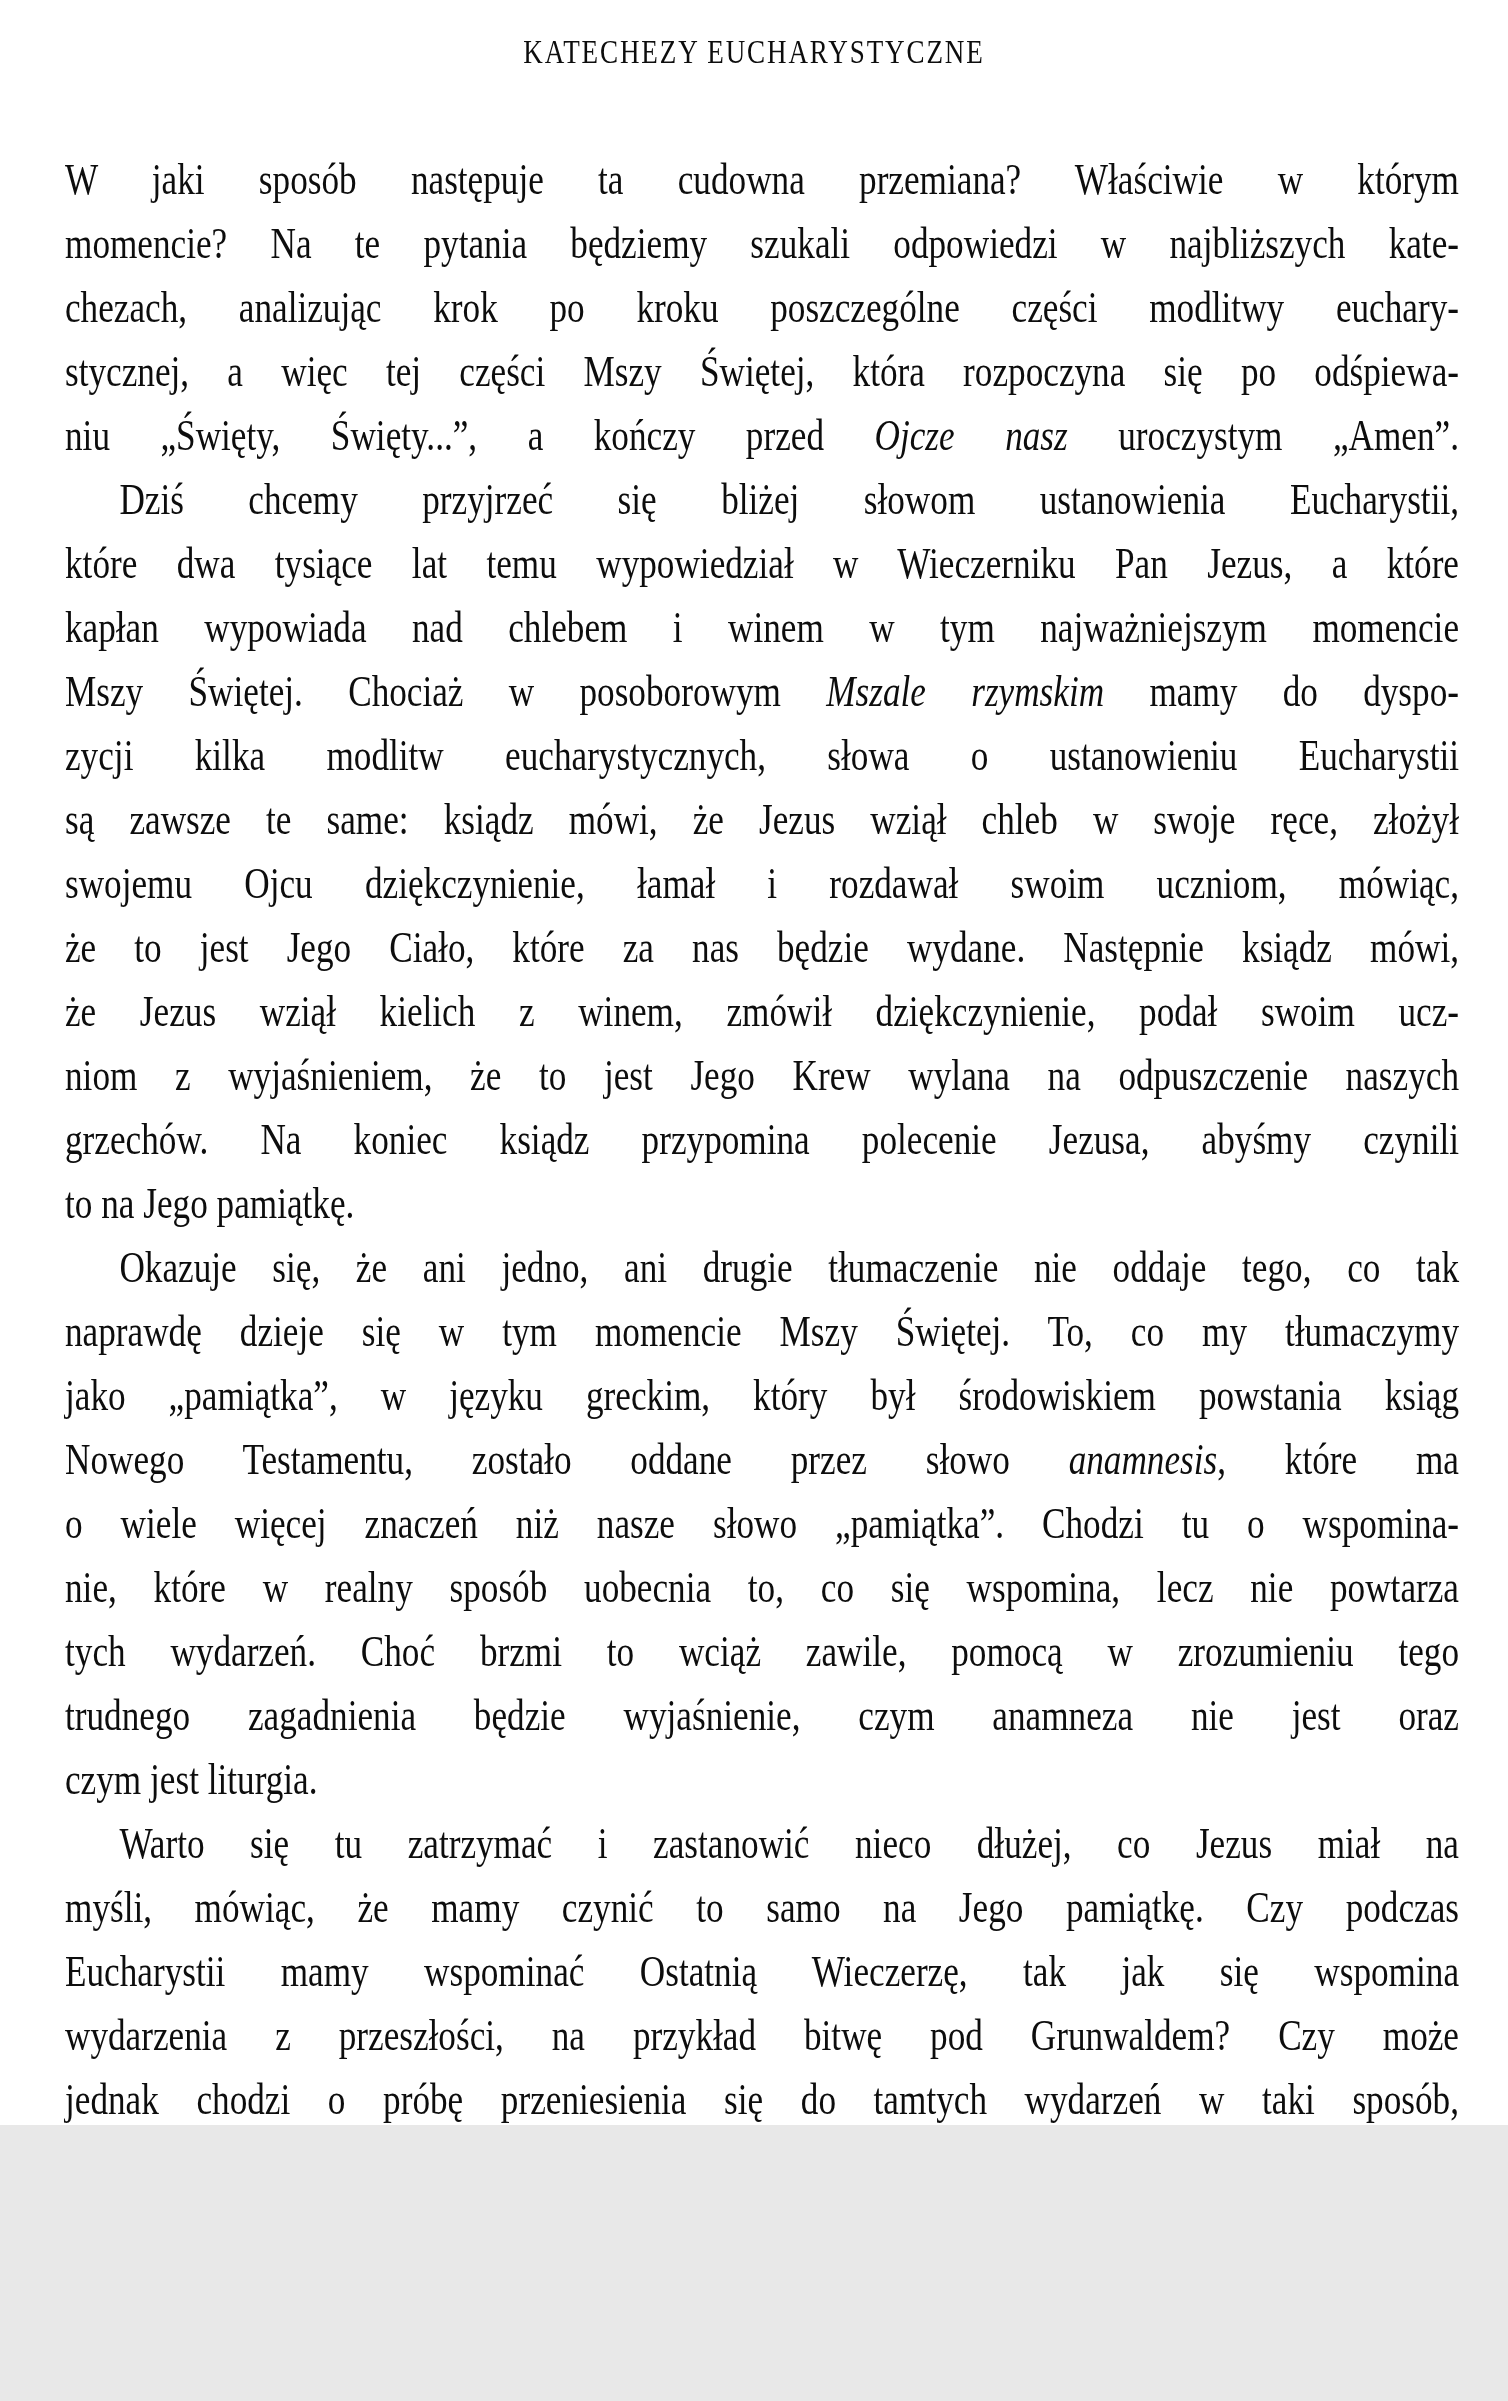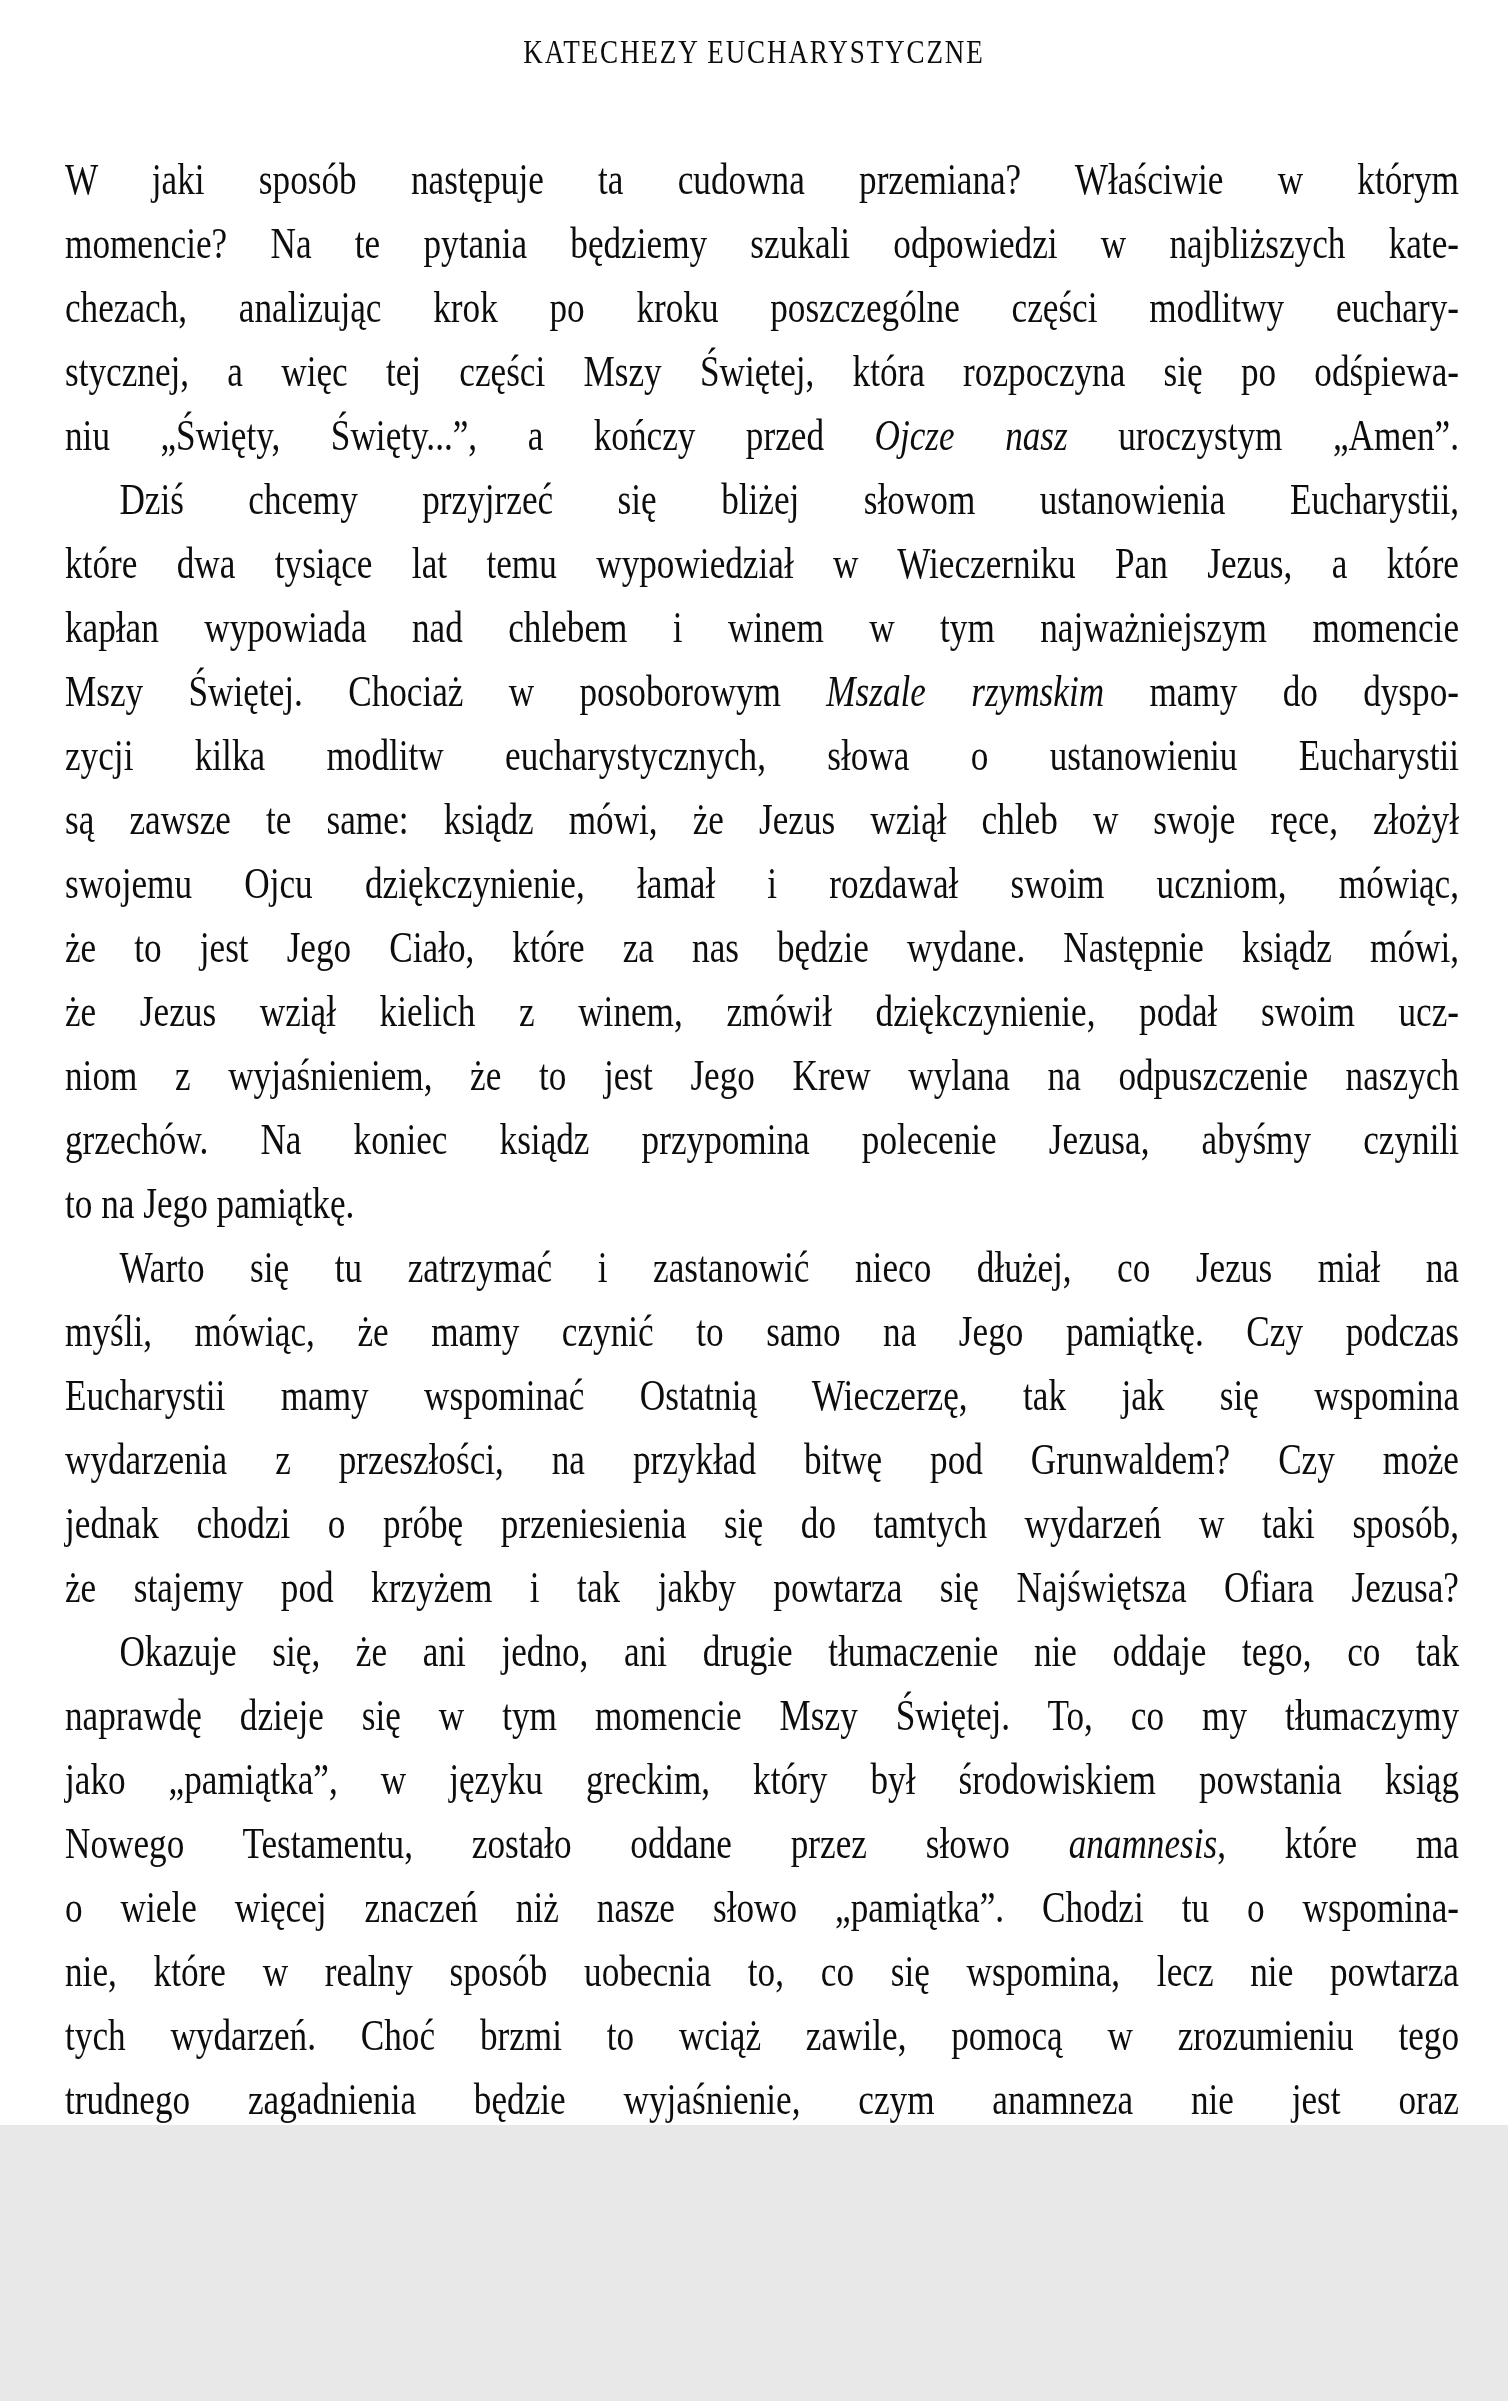--- a/index.html
+++ b/index.html
@@ -88,35 +88,35 @@
         <div class="line just"><span>zycji kilka modlitw eucharystycznych, słowa o ustanowieniu Eucharystii</span></div>
         <div class="line just"><span>są zawsze te same: ksiądz mówi, że Jezus wziął chleb w swoje ręce, złożył</span></div>
         <div class="line just"><span>swojemu Ojcu dziękczynienie, łamał i rozdawał swoim uczniom, mówiąc,</span></div>
         <div class="line just"><span>że to jest Jego Ciało, które za nas będzie wydane. Następnie ksiądz mówi,</span></div>
         <div class="line just"><span>że Jezus wziął kielich z winem, zmówił dziękczynienie, podał swoim ucz-</span></div>
         <div class="line just"><span>niom z wyjaśnieniem, że to jest Jego Krew wylana na odpuszczenie naszych</span></div>
         <div class="line just"><span>grzechów. Na koniec ksiądz przypomina polecenie Jezusa, abyśmy czynili</span></div>
         <div class="line lastline"><span>to na Jego pamiątkę.</span></div>
       </div>
       <div class="paragraph">
-        <div class="line just indent"><span>Warto się tu zatrzymać i zastanowić nieco dłużej, co Jezus miał na</span></div>
-        <div class="line just"><span>myśli, mówiąc, że mamy czynić to samo na Jego pamiątkę. Czy podczas</span></div>
-        <div class="line just"><span>Eucharystii mamy wspominać Ostatnią Wieczerzę, tak jak się wspomina</span></div>
-        <div class="line just"><span>wydarzenia z przeszłości, na przykład bitwę pod Grunwaldem? Czy może</span></div>
-        <div class="line just"><span>jednak chodzi o próbę przeniesienia się do tamtych wydarzeń w taki sposób,</span></div>
-        <div class="line just"><span>że stajemy pod krzyżem i tak jakby powtarza się Najświętsza Ofiara Jezusa?</span></div>
-      </div>
-      <div class="paragraph">
         <div class="line just indent"><span>Okazuje się, że ani jedno, ani drugie tłumaczenie nie oddaje tego, co tak</span></div>
         <div class="line just"><span>naprawdę dzieje się w tym momencie Mszy Świętej. To, co my tłumaczymy</span></div>
         <div class="line just"><span>jako „pamiątka”, w języku greckim, który był środowiskiem powstania ksiąg</span></div>
         <div class="line just"><span>Nowego Testamentu, zostało oddane przez słowo </span><em>anamnesis</em><span>, które ma</span></div>
         <div class="line just"><span>o wiele więcej znaczeń niż nasze słowo „pamiątka”. Chodzi tu o wspomina-</span></div>
         <div class="line just"><span>nie, które w realny sposób uobecnia to, co się wspomina, lecz nie powtarza</span></div>
         <div class="line just"><span>tych wydarzeń. Choć brzmi to wciąż zawile, pomocą w zrozumieniu tego</span></div>
         <div class="line just"><span>trudnego zagadnienia będzie wyjaśnienie, czym anamneza nie jest oraz</span></div>
         <div class="line lastline"><span>czym jest liturgia.</span></div>
       </div>
+      <div class="paragraph">
+        <div class="line just indent"><span>Warto się tu zatrzymać i zastanowić nieco dłużej, co Jezus miał na</span></div>
+        <div class="line just"><span>myśli, mówiąc, że mamy czynić to samo na Jego pamiątkę. Czy podczas</span></div>
+        <div class="line just"><span>Eucharystii mamy wspominać Ostatnią Wieczerzę, tak jak się wspomina</span></div>
+        <div class="line just"><span>wydarzenia z przeszłości, na przykład bitwę pod Grunwaldem? Czy może</span></div>
+        <div class="line just"><span>jednak chodzi o próbę przeniesienia się do tamtych wydarzeń w taki sposób,</span></div>
+        <div class="line just"><span>że stajemy pod krzyżem i tak jakby powtarza się Najświętsza Ofiara Jezusa?</span></div>
+      </div>
     </div>
 
   <div class="page-number">182</div>
 </div>
 
 
 </body></html>

